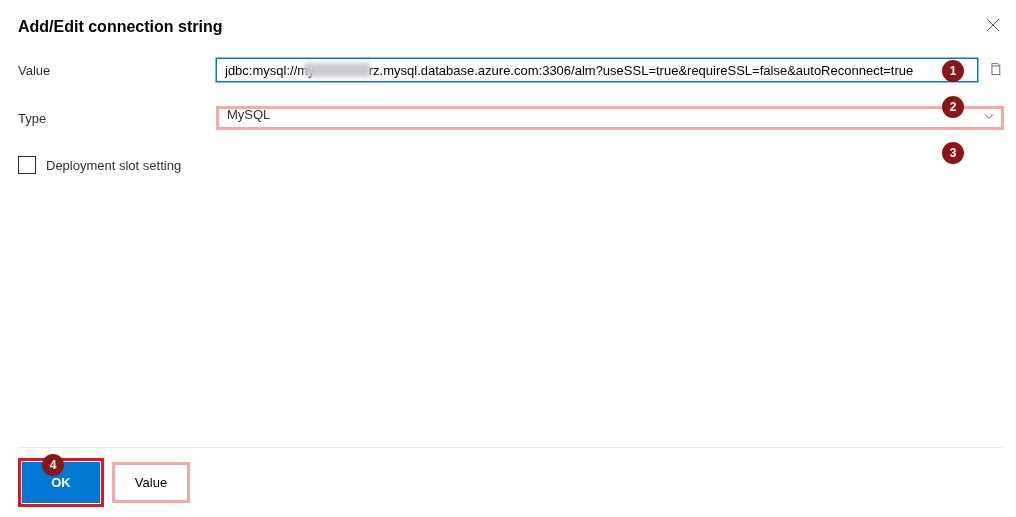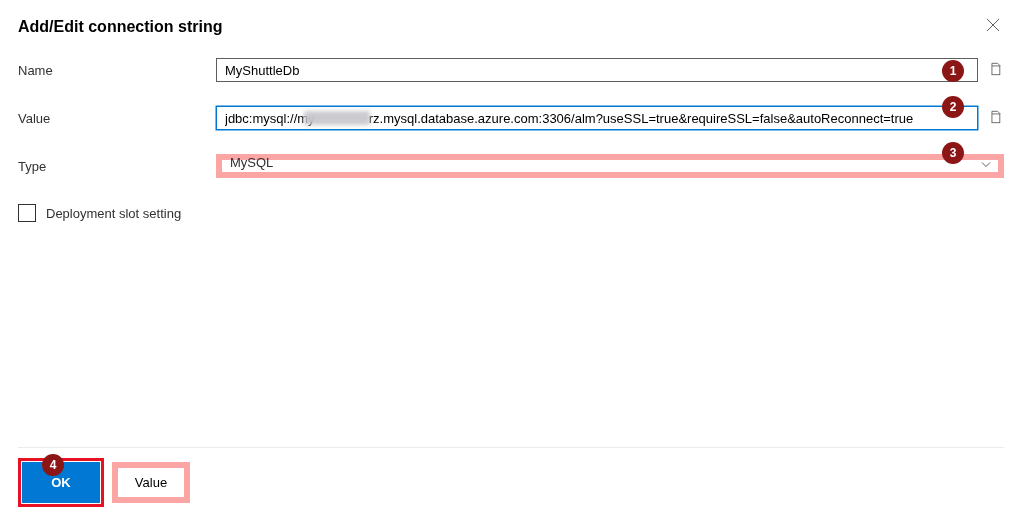--- a/index.html
+++ b/index.html
@@ -21,36 +21,36 @@
     .form-row { display: flex; align-items: center; margin-bottom: 24px; }
     .form-row.type-row { margin-bottom: 26px; justify-content: center; }
     .form-label { width: 198px; flex-shrink: 0; font-size: 13px; color: #323130; }
     .field-wrap { flex: 1; display: flex; align-items: center; gap: 10px; }
     .text-input {
       flex: 1; height: 24px; border: 1px solid #605e5c; padding: 2px 8px;
       font-size: 13px; font-family: inherit; outline: none; background: #fff;
     }
     .text-input.focused { border: 1px solid #0078d4; box-shadow: 0 0 0 0.5px #0078d4; }
     .select-input {
-      flex: 1; height: 24px; border: 6px solid #fca5a5; padding: 2px 22px 10px 8px;
+      flex: 1; height: 24px; border: 3px solid #fca5a5; padding: 2px 22px 10px 8px;
       font-size: 13px; font-family: inherit; outline: none; background: #fff; position: relative;
       display: flex; align-items: center;
     }
     .chevron-icon { position: absolute; right: 6px; top: 50%; transform: translateY(-50%); color: #605e5c; pointer-events: none; }
     .chevron-icon svg { width: 12px; height: 12px; stroke: #605e5c; fill: none; }
     .copy-icon { cursor: pointer; color: #605e5c; width: 16px; flex-shrink: 0; }
     .copy-icon svg { width: 14px; height: 14px; }
     .checkbox-row { display: flex; align-items: center; gap: 10px; }
     .checkbox { width: 18px; height: 18px; border: 1px solid #323130; background: #fff; cursor: pointer; }
     .checkbox-label { font-size: 13px; color: #323130; }
     .footer {
       border-top: 1px solid #edebe9; padding: 10px 0 10px 0; display: flex; gap: 8px; align-items: center;
     }
     .btn {
-      height: 41px; min-width: 78px; border: 6px solid #fca5a5; background: #fff;
+      height: 41px; min-width: 78px; border: 3px solid #fca5a5; background: #fff;
       font-size: 13px; font-family: inherit; cursor: pointer; padding: 0 16px;
     }
     .btn.primary { background: #0078d4; border-color: #0078d4; color: #fff; font-weight: 600; }
     .ok-highlight { border: 3px solid #e81123; padding: 1px; }
     .marker {
       position: absolute; width: 22px; height: 22px; border-radius: 50%; background: #8c1515;
       color: #fff; font-size: 12px; font-weight: 600; display: flex; align-items: center; justify-content: center;
       z-index: 10;
     }
     .marker.m1 { top: 60px; right: 52px; }
@@ -71,32 +71,20 @@
     <h1>Add/Edit connection string</h1>
     <span class="close-icon">
       <svg viewBox="0 0 14 14">
           <path d="M1 1 L13 13 M13 1 L1 13" stroke-width="1"></path>
         </svg>
     </span>
   </div>
 
   <div class="form-area">
 
-    <div class="form-row">
-      <div class="form-label">Name</div>
-      <div class="field-wrap">
-        <input class="text-input" value="MyShuttleDb" style="">
-        <span class="copy-icon">
-          <svg viewBox="0 0 16 16" fill="none" stroke="#605e5c" stroke-width="1">
-            <rect x="4.5" y="4.5" width="9" height="10"></rect>
-              <path d="M4.5 4.5 V1.5 H11 L13.5 4 V4.5"></path>
-          </svg>
-        </span>
-      </div>
-    </div>
 
     <div class="form-row">
       <div class="form-label">Value</div>
       <div class="field-wrap" style="position:relative;">
         <input class="text-input focused" value="jdbc:mysql://my               rz.mysql.database.azure.com:3306/alm?useSSL=true&amp;requireSSL=false&amp;autoReconnect=true" style="">
         <div class="blur-overlay" style="left:88px; width:66px; top:5px;"></div>
         <span class="copy-icon">
           <svg viewBox="0 0 16 16" fill="none" stroke="#605e5c" stroke-width="1">
             <rect x="4.5" y="4.5" width="9" height="10"></rect>
               <path d="M4.5 4.5 V1.5 H11 L13.5 4 V4.5"></path>

